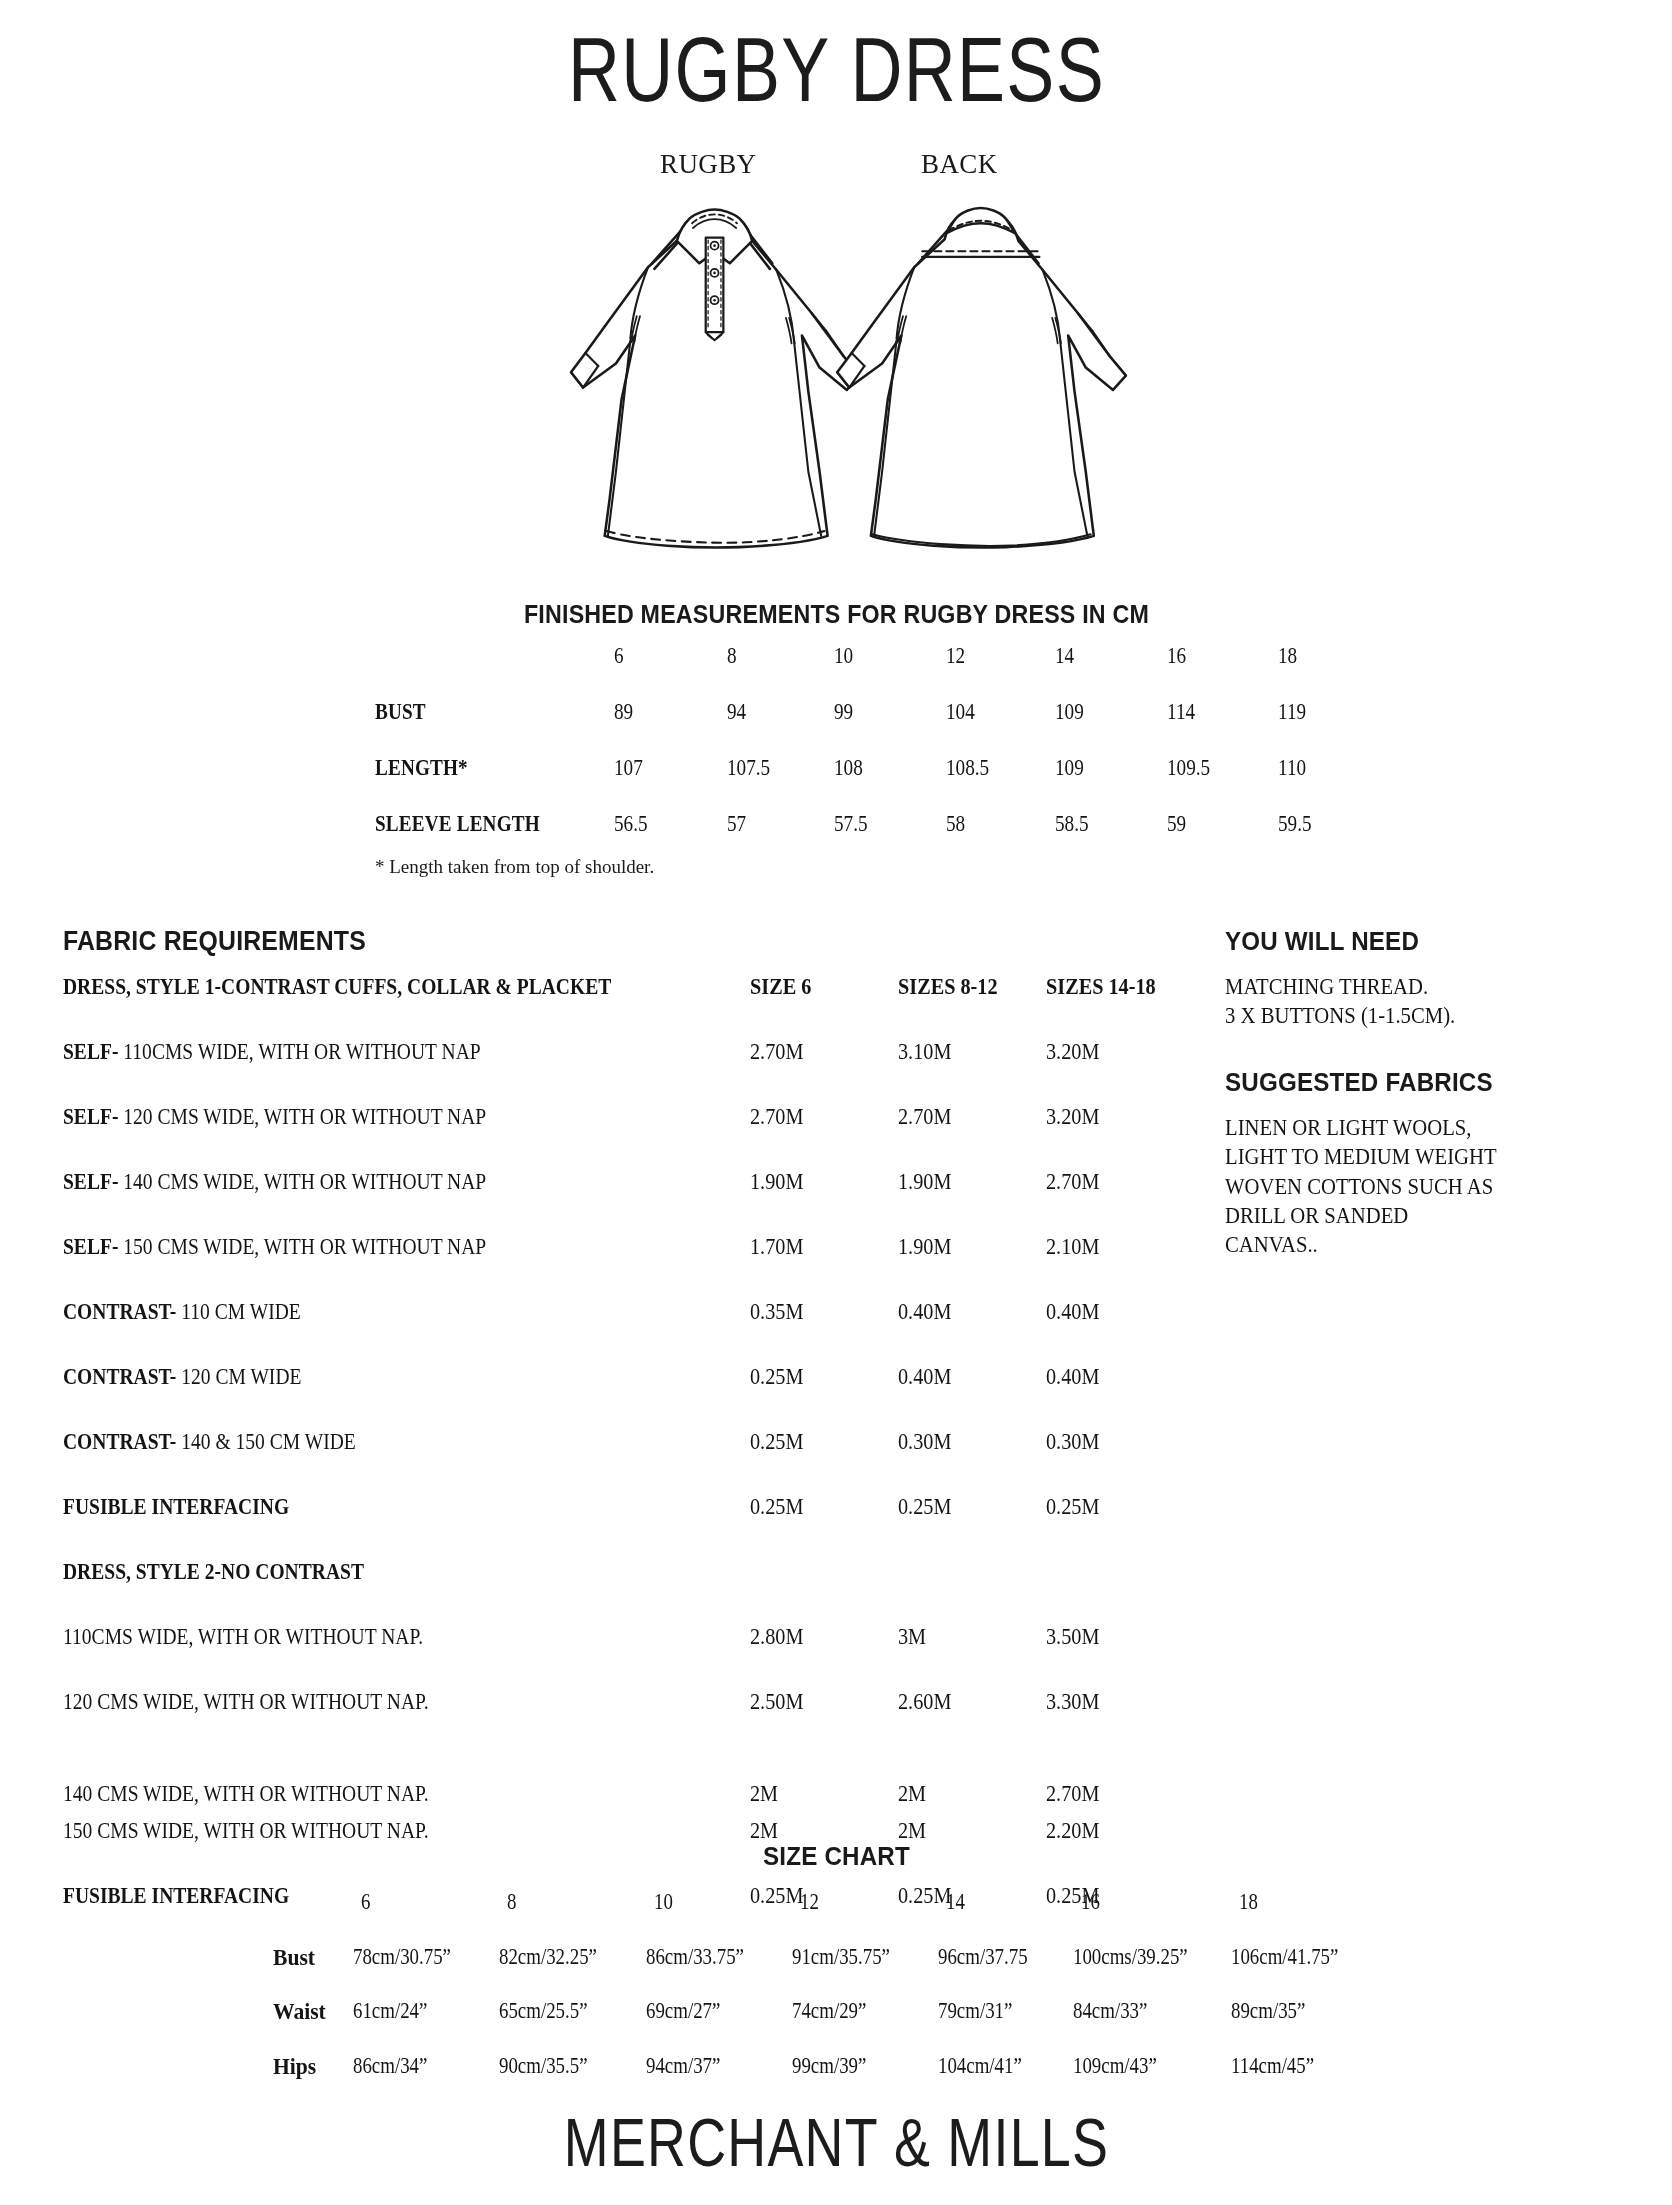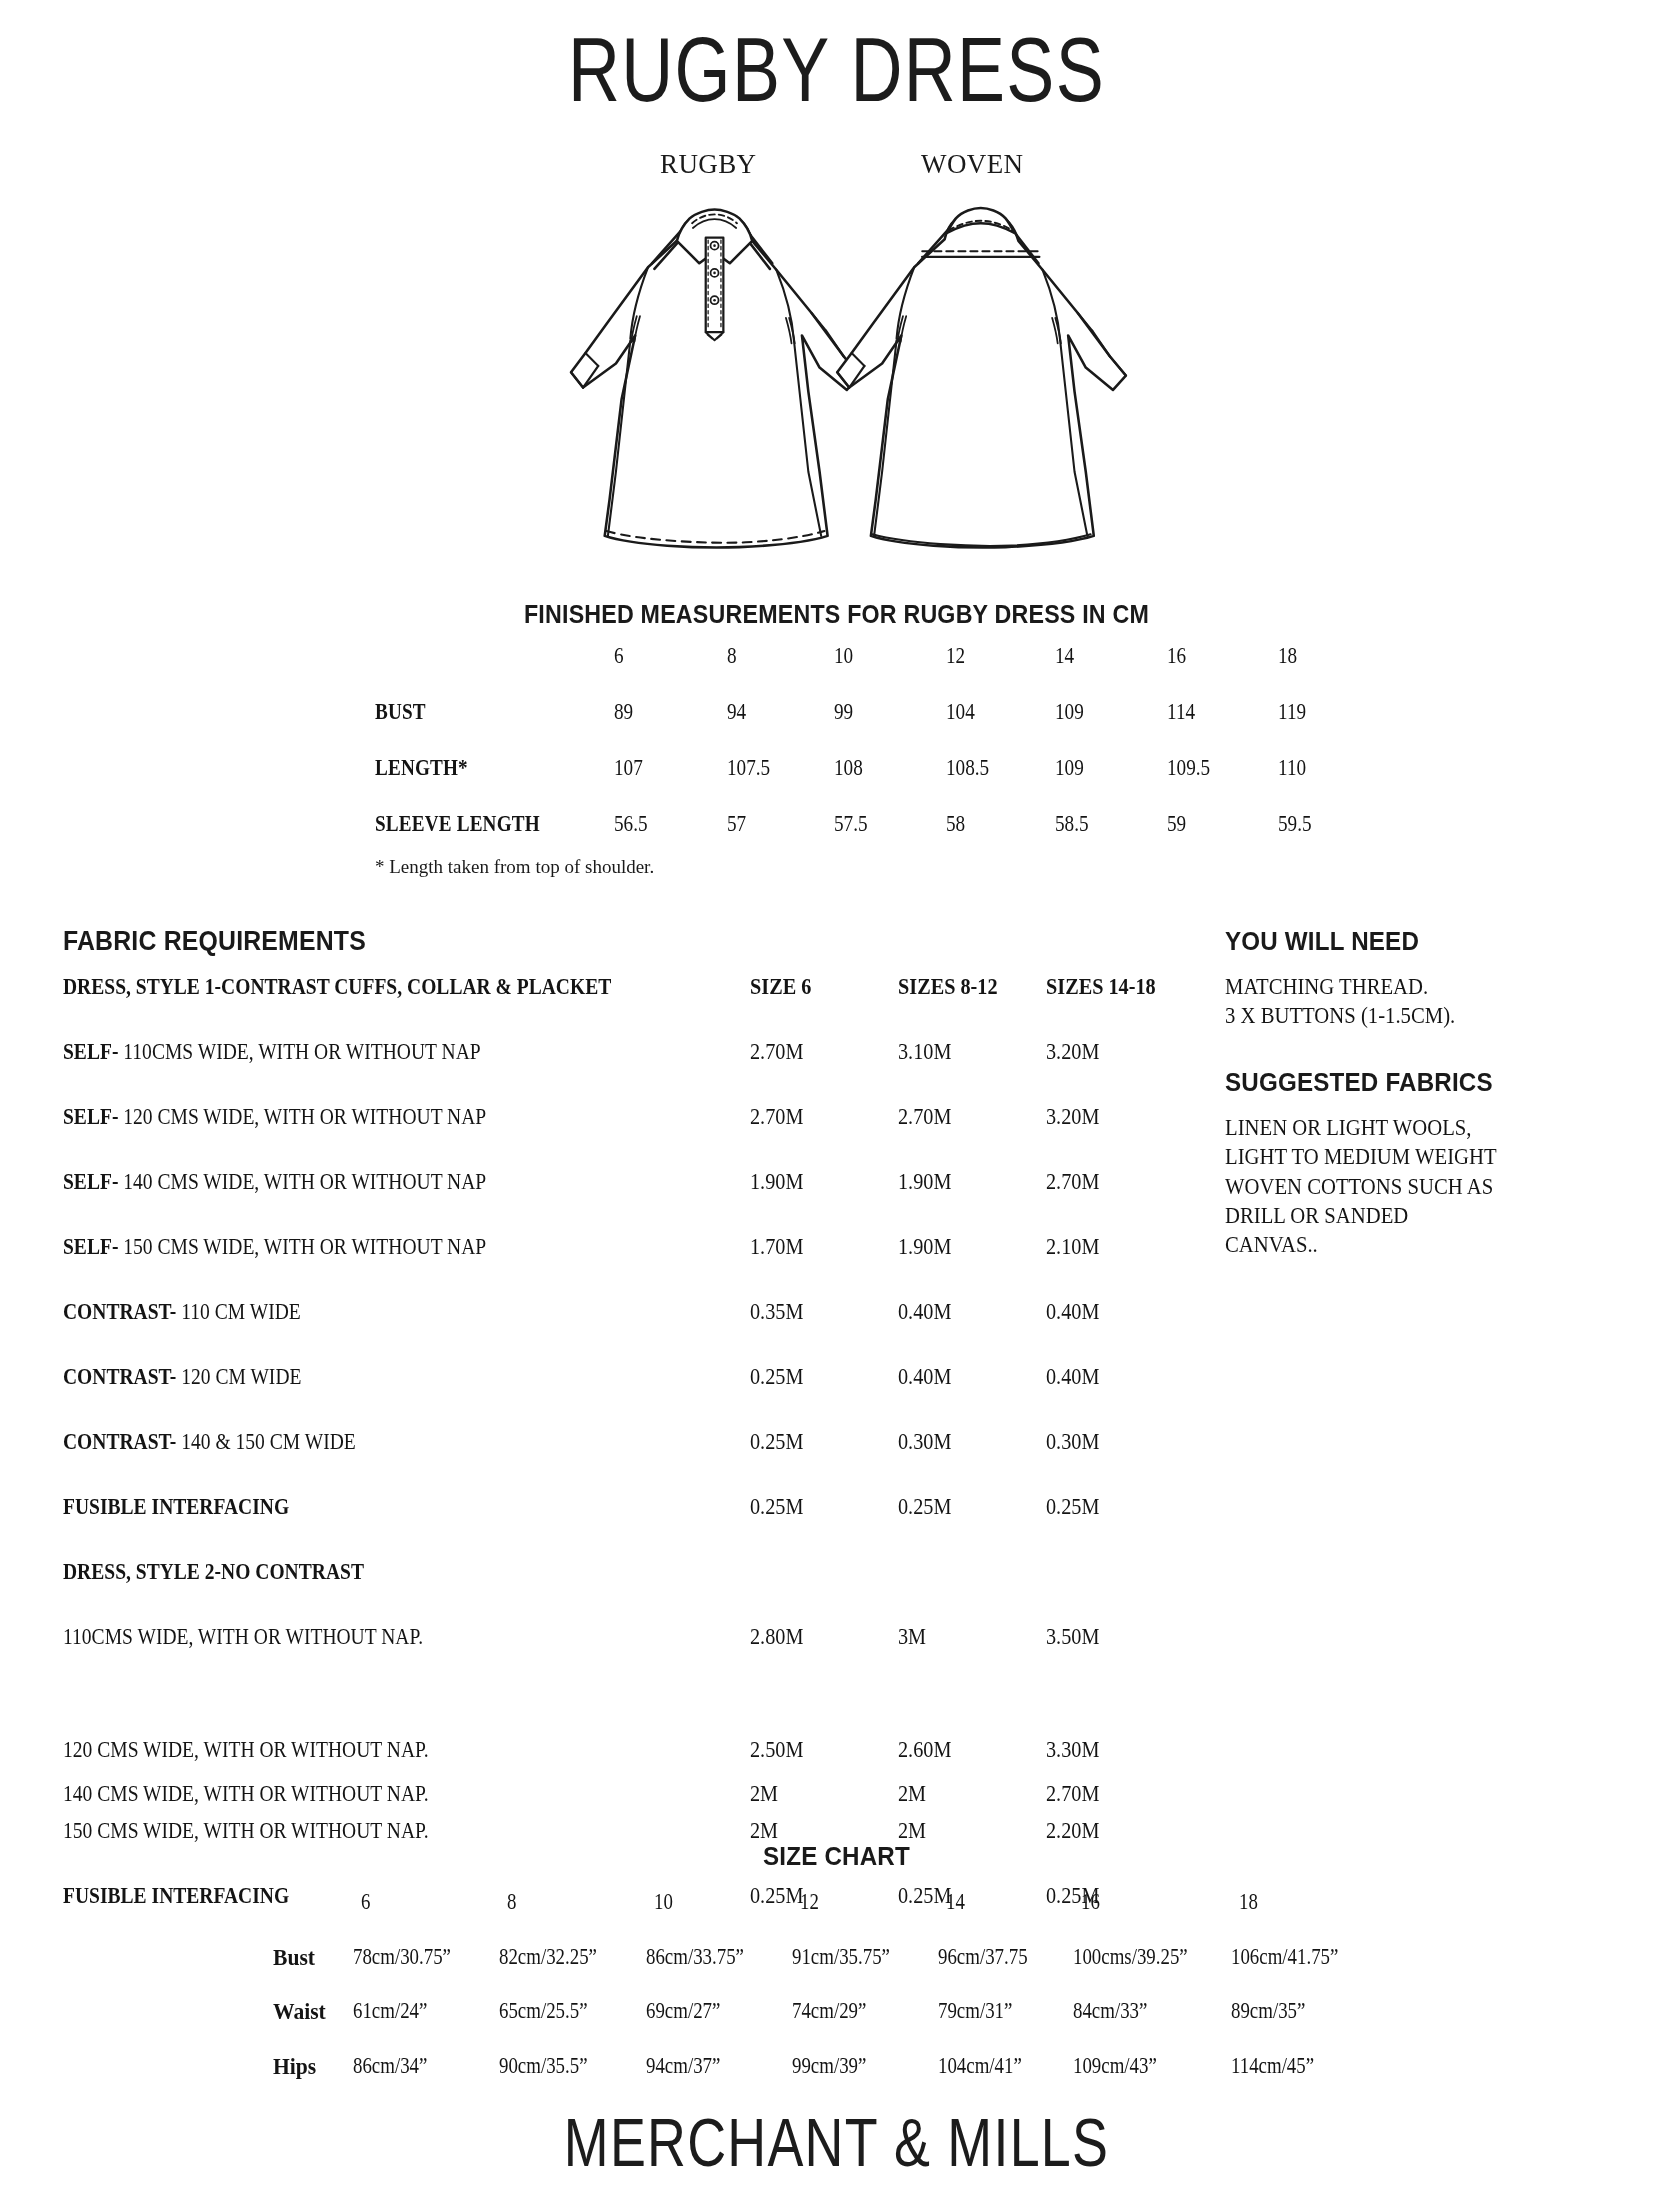--- a/index.html
+++ b/index.html
@@ -239,21 +239,21 @@
   }
 </style>
 </head>
 <body>
 
 <div class="page">
 
   <div class="title">RUGBY DRESS</div>
 
   <div class="viewlabel front">RUGBY</div>
-  <div class="viewlabel back">WOVEN</div>
+  <div class="viewlabel back">BACK</div>
 
   <div class="tech">
     <svg viewBox="0 0 950 560" xmlns="http://www.w3.org/2000/svg">
       <g fill="none" stroke="#1a1a1a" stroke-width="3.2" stroke-linejoin="round" stroke-linecap="round">
 
         <g>
 
           <path d="M300 105
                    C 292 112 288 120 286 130
                    L 248 165
@@ -493,21 +493,21 @@
     <div class="fr-row" style="top:585px;">
       <div class="fr-label allbold">DRESS, STYLE 2-NO CONTRAST</div>
     </div>
 
     <div class="fr-row" style="top:650px;">
       <div class="fr-label"><b></b><span class="reg">110CMS WIDE, WITH OR WITHOUT NAP.</span></div>
       <div class="fr-val c1">2.80M</div>
       <div class="fr-val c2">3M</div>
       <div class="fr-val c3">3.50M</div>
     </div>
-    <div class="fr-row" style="top:715px;margin-top:48px;">
+    <div class="fr-row" style="top:715px;">
       <div class="fr-label"><b></b><span class="reg">120 CMS WIDE, WITH OR WITHOUT NAP.</span></div>
       <div class="fr-val c1">2.50M</div>
       <div class="fr-val c2">2.60M</div>
       <div class="fr-val c3">3.30M</div>
     </div>
     <div class="fr-row" style="top:807px;">
       <div class="fr-label"><b></b><span class="reg">140 CMS WIDE, WITH OR WITHOUT NAP.</span></div>
       <div class="fr-val c1">2M</div>
       <div class="fr-val c2">2M</div>
       <div class="fr-val c3">2.70M</div>

